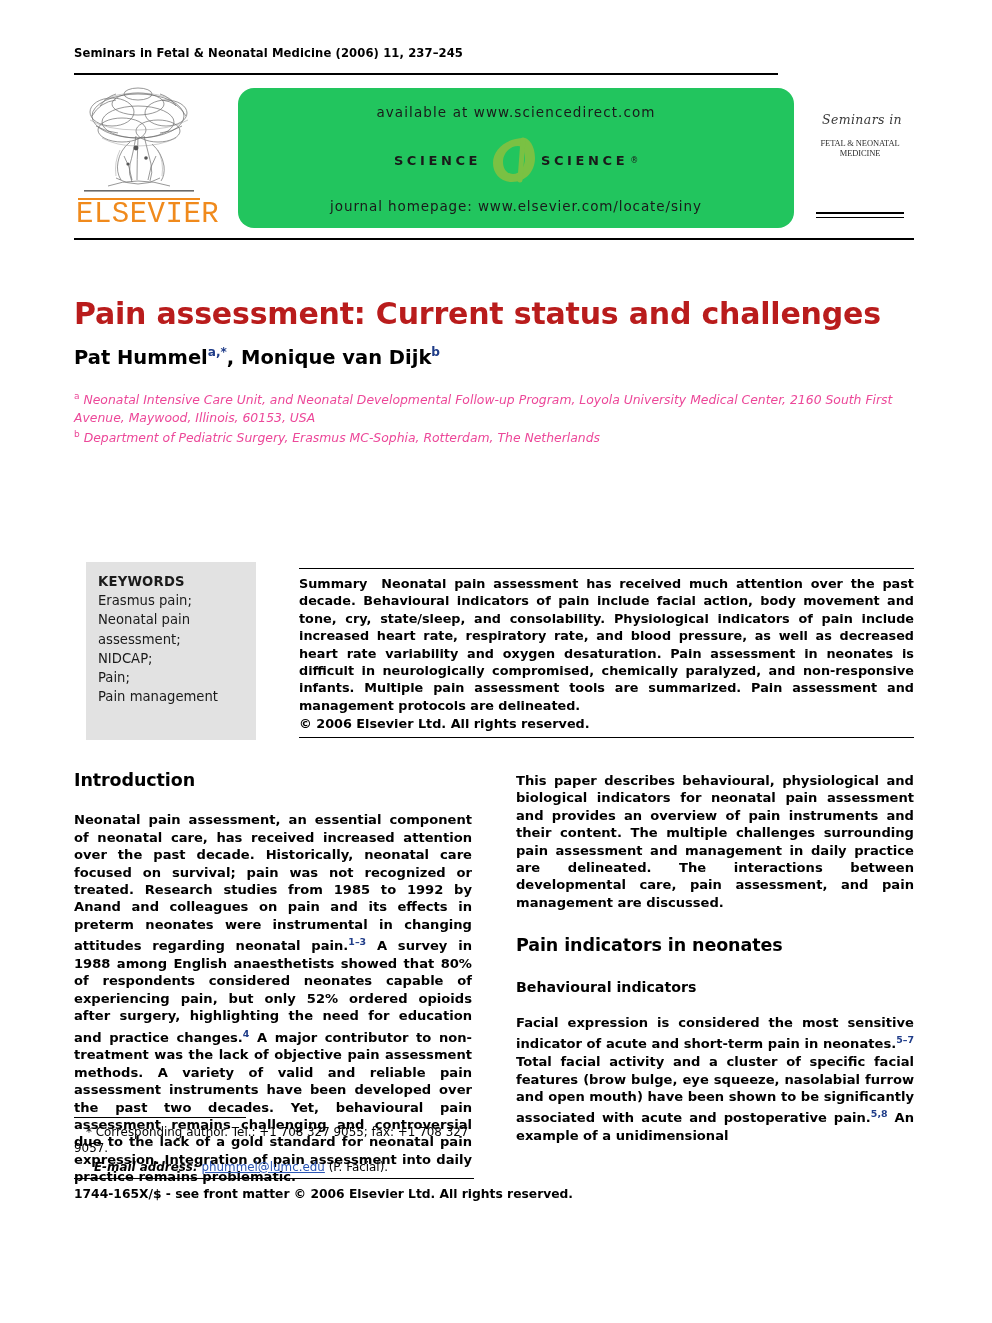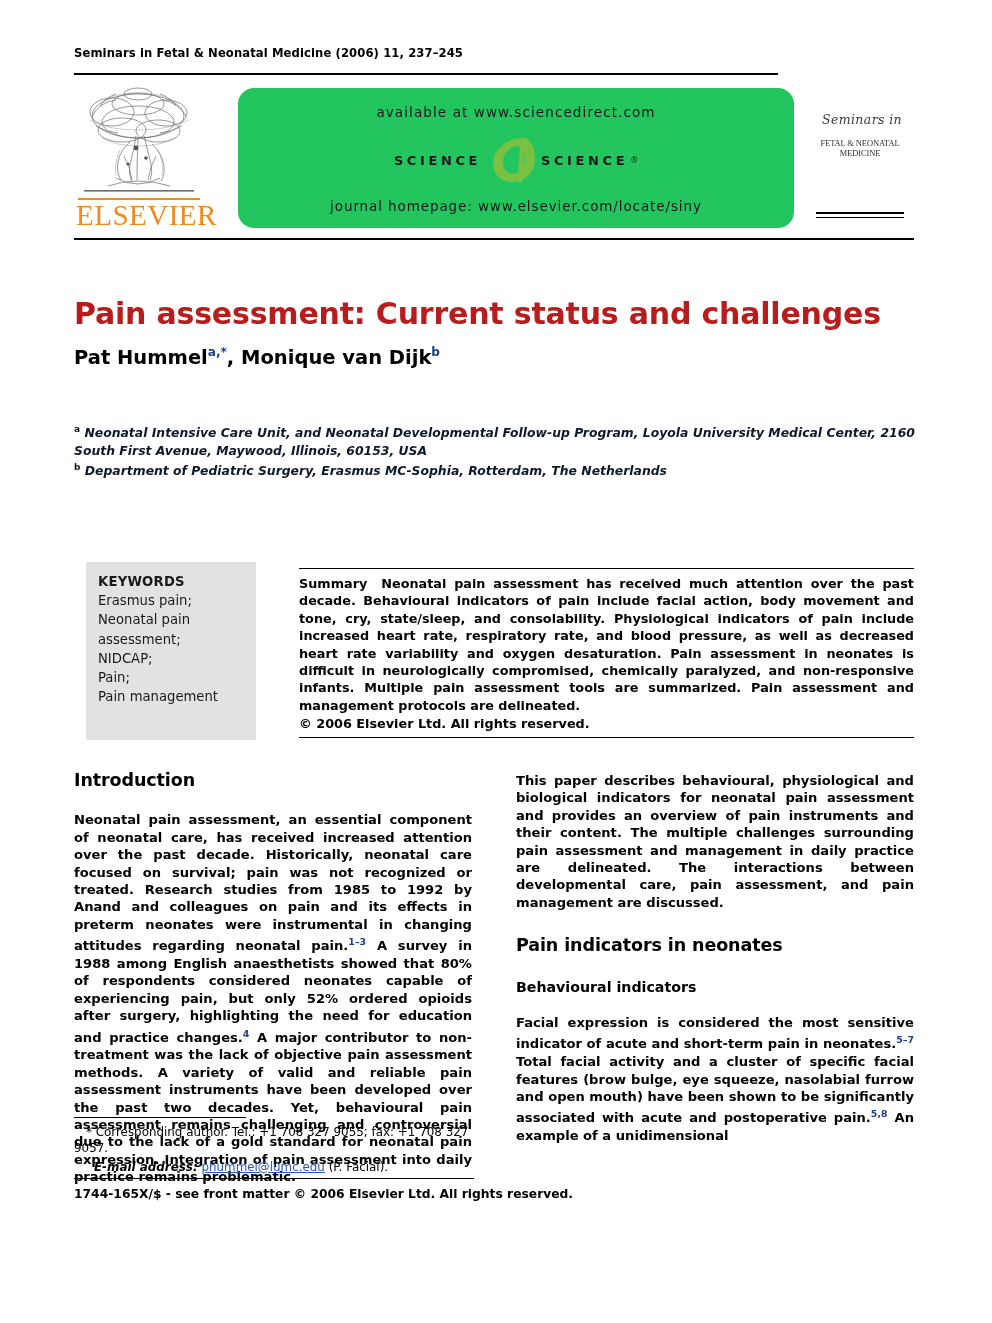--- a/index.html
+++ b/index.html
@@ -71,21 +71,21 @@
     width: 122px;
     height: 2px;
     background: #f08a1c;
   }
   .elsevier-word {
     position: absolute;
     left: 2px;
     top: 113px;
     width: 128px;
     text-align: center;
-    font-family: Liberation Serif, serif;
+    font-family: Liberation Mono, monospace;
     font-size: 29px;
     letter-spacing: 0.5px;
     color: #f08a1c;
     line-height: 32px;
   }
 
   .sd-banner {
     position: absolute;
     left: 164px;
     top: 2px;
@@ -218,27 +218,27 @@
   }
   .sup-blue {
     color: #1f3c88;
     font-size: 0.62em;
     vertical-align: super;
     font-weight: bold;
   }
   .affil {
     position: absolute;
     left: 74px;
-    top: 421px;
+    top: 388px;
     width: 860px;
     font-size: 12.4px;
-    font-weight: bold;
+    font-weight: normal;
     font-style: italic;
     line-height: 17.5px;
-    color: #0f172a;
+    color: #ec4899;
   }
   .affil .mark {
     font-style: normal;
     font-size: 9px;
     vertical-align: super;
   }
 
   
   .rule-abs-top {
     position: absolute;

